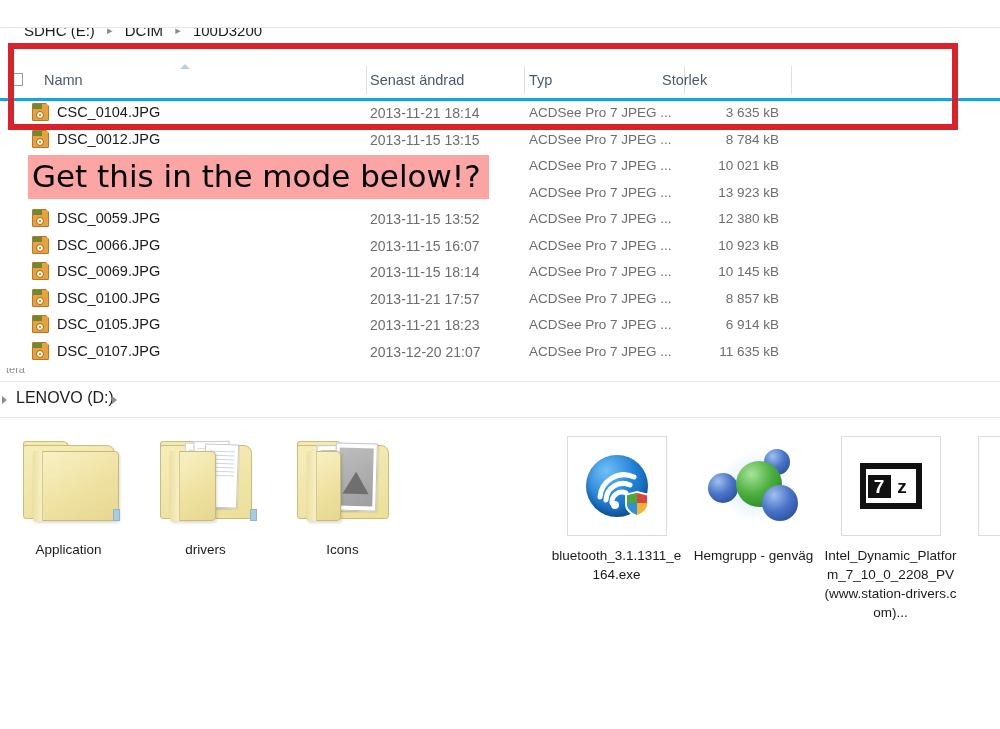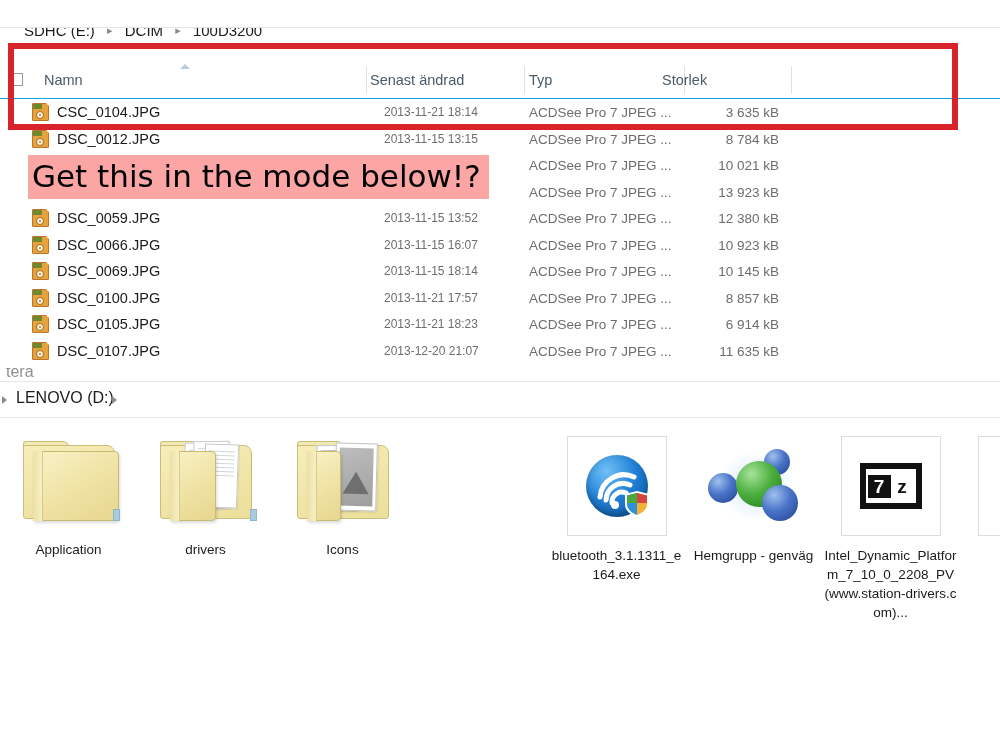--- a/index.html
+++ b/index.html
@@ -58,21 +58,21 @@
     top: -2px;
   }
 
   
   #column-header {
     position: absolute;
     left: 0; top: 62px;
     width: 1000px;
     height: 36px;
     background: #ffffff;
-    border-bottom: 1px solid #0ea5e9;
+    border-bottom: 3px solid #0ea5e9;
   }
   .col-head {
     position: absolute;
     top: 10px;
     font-size: 14.5px;
     color: #4a5a68;
     white-space: nowrap;
   }
   .col-divider {
     position: absolute;
@@ -115,22 +115,22 @@
   }
   .f-name {
     position: absolute;
     left: 57px; top: 5px;
     font-size: 14.5px;
     color: #1b1b1b;
     white-space: nowrap;
   }
   .f-date {
     position: absolute;
-    left: 384px; top: 6px;
-    font-size: 12px;
+    left: 370px; top: 6px;
+    font-size: 14px;
     color: #6d6d6d;
     white-space: nowrap;
   }
   .f-type {
     position: absolute;
     left: 529px; top: 6px;
     font-size: 13.5px;
     color: #6d6d6d;
     white-space: nowrap;
   }
@@ -172,21 +172,21 @@
   }
   .jpegicon .lens i {
     position:absolute; left:2px; top:2px; width:2px; height:2px;
     border-radius:50%; background:#b5791f; display:block;
   }
 
   
   #ghost-tera {
     position: absolute;
     left: 6px; top: 368px;
-    font-size: 16px;
+    font-size: 11px;
     color: #8f8f8f;
     overflow: hidden;
     height: 9px;
   }
   #ghost-tera span { position:relative; top:-5px; }
 
   
   #divider-1 { top: 381px; }
   #divider-2 { top: 417px; }
 

